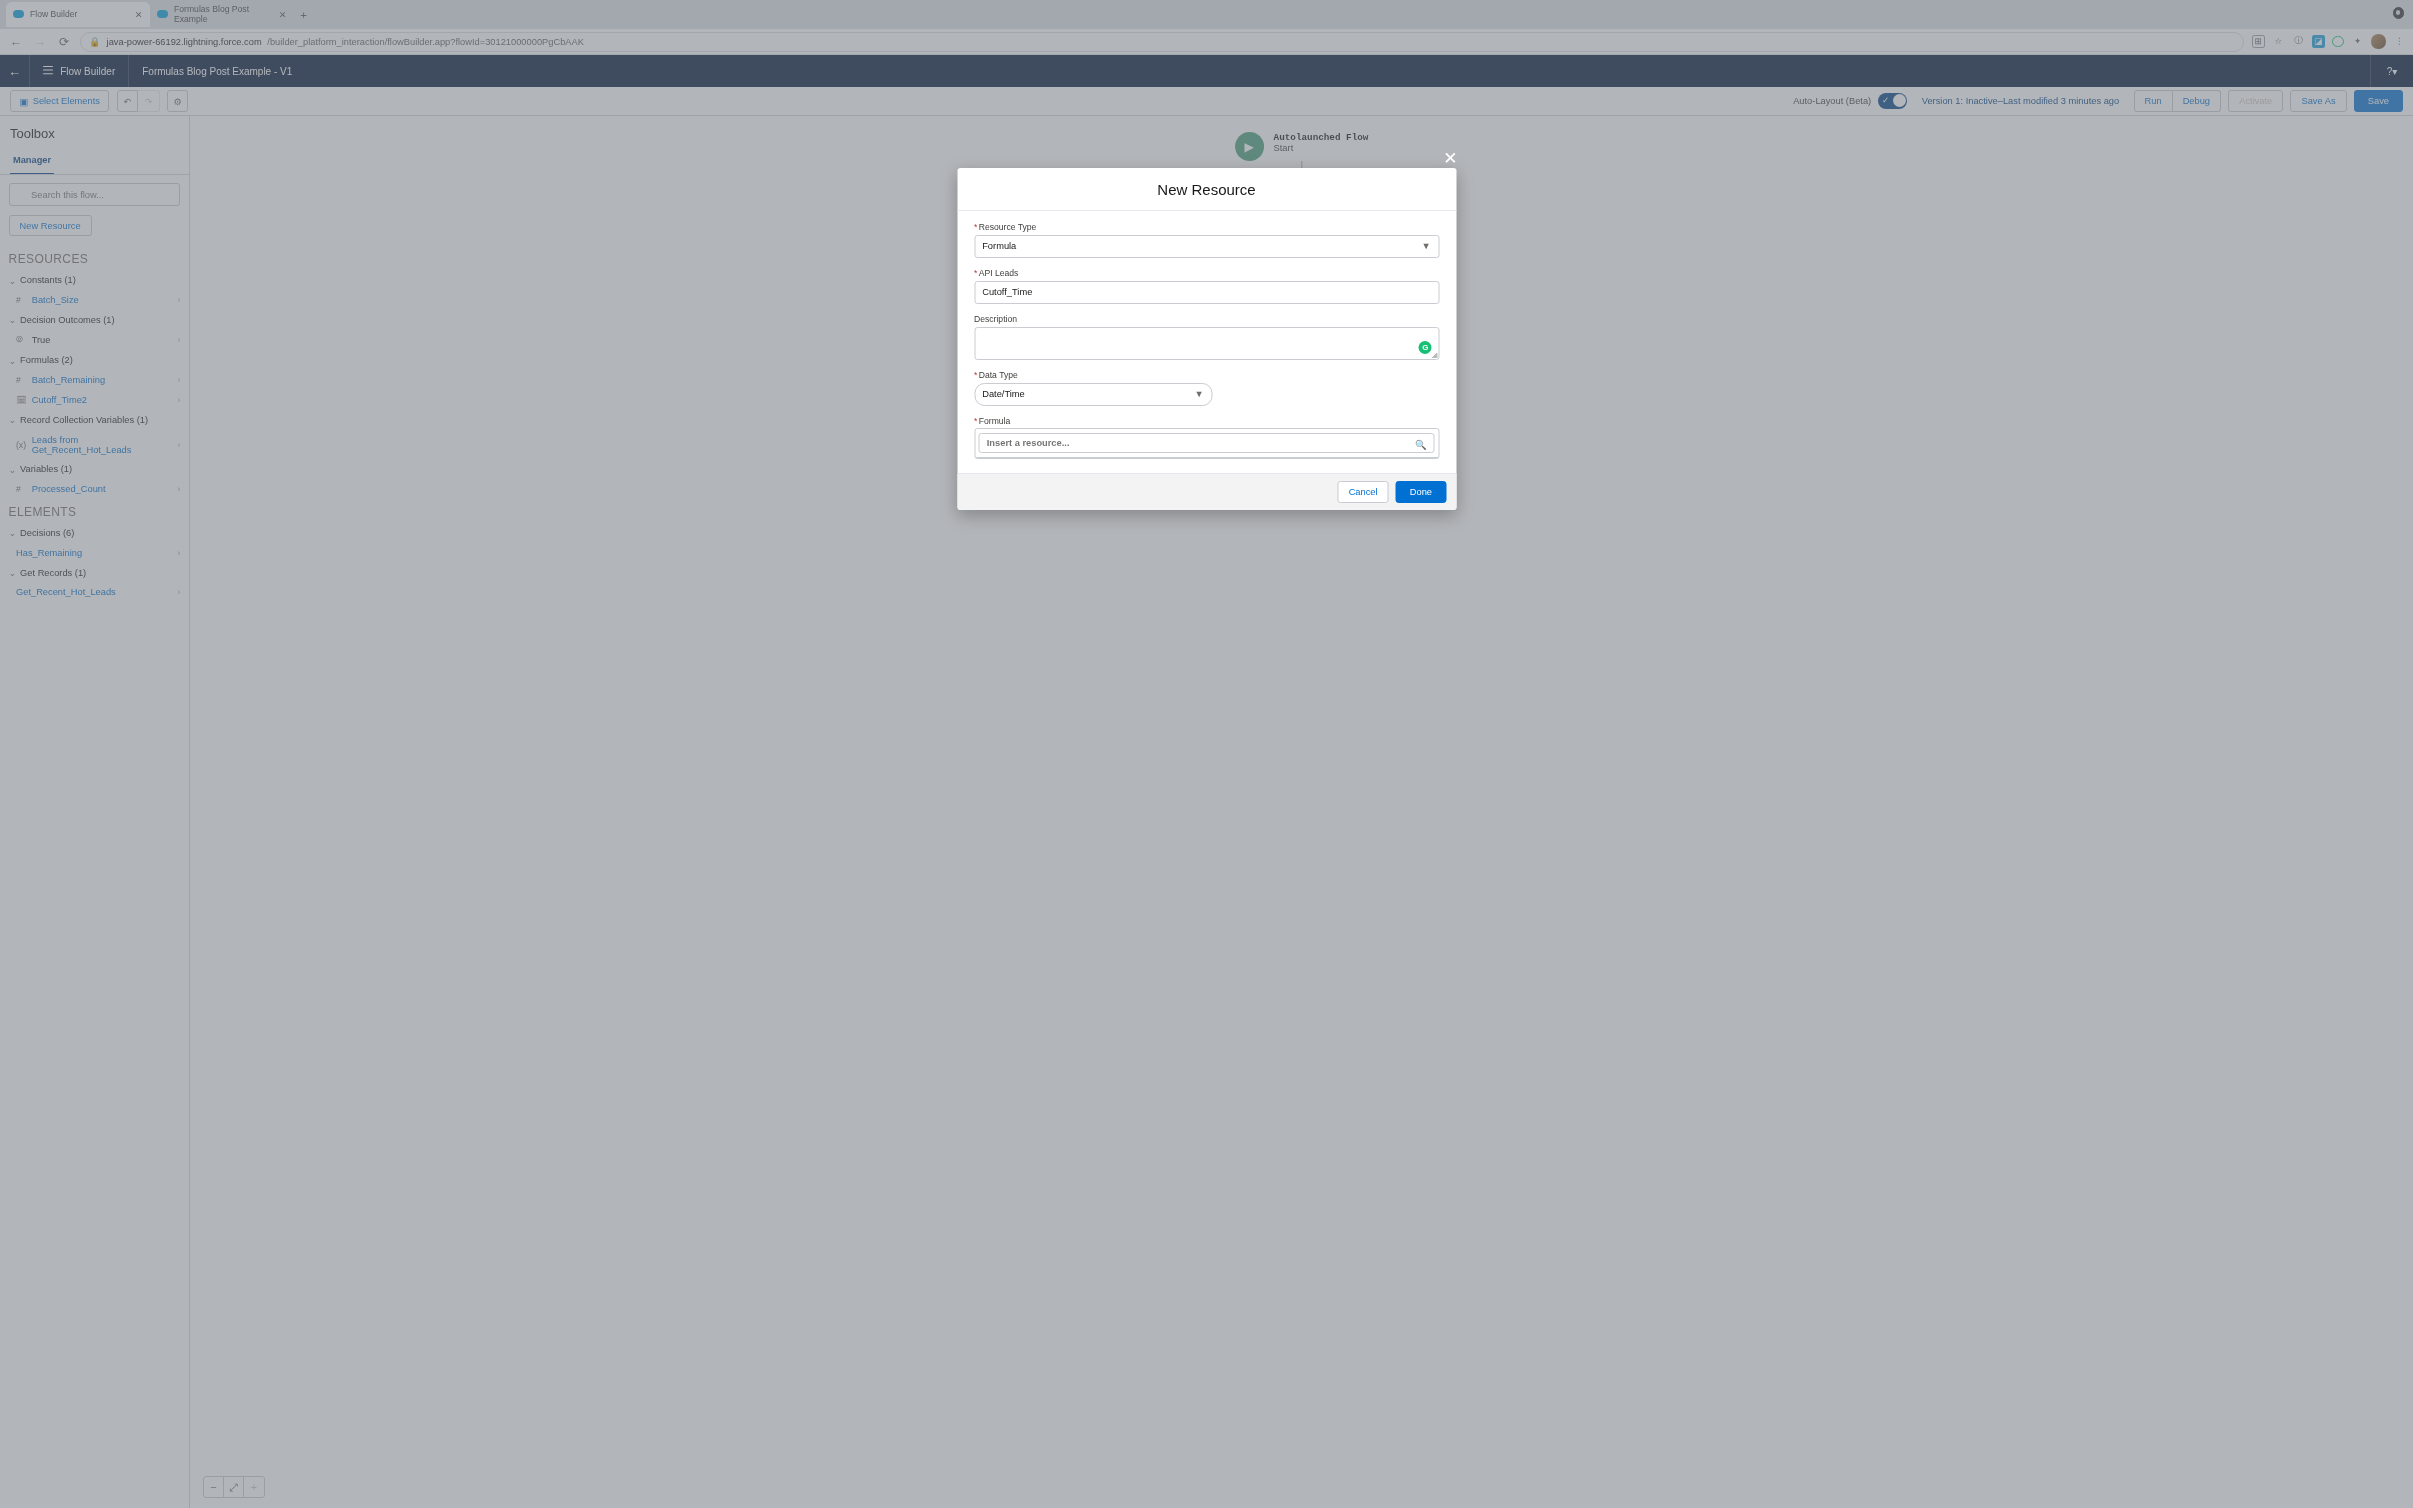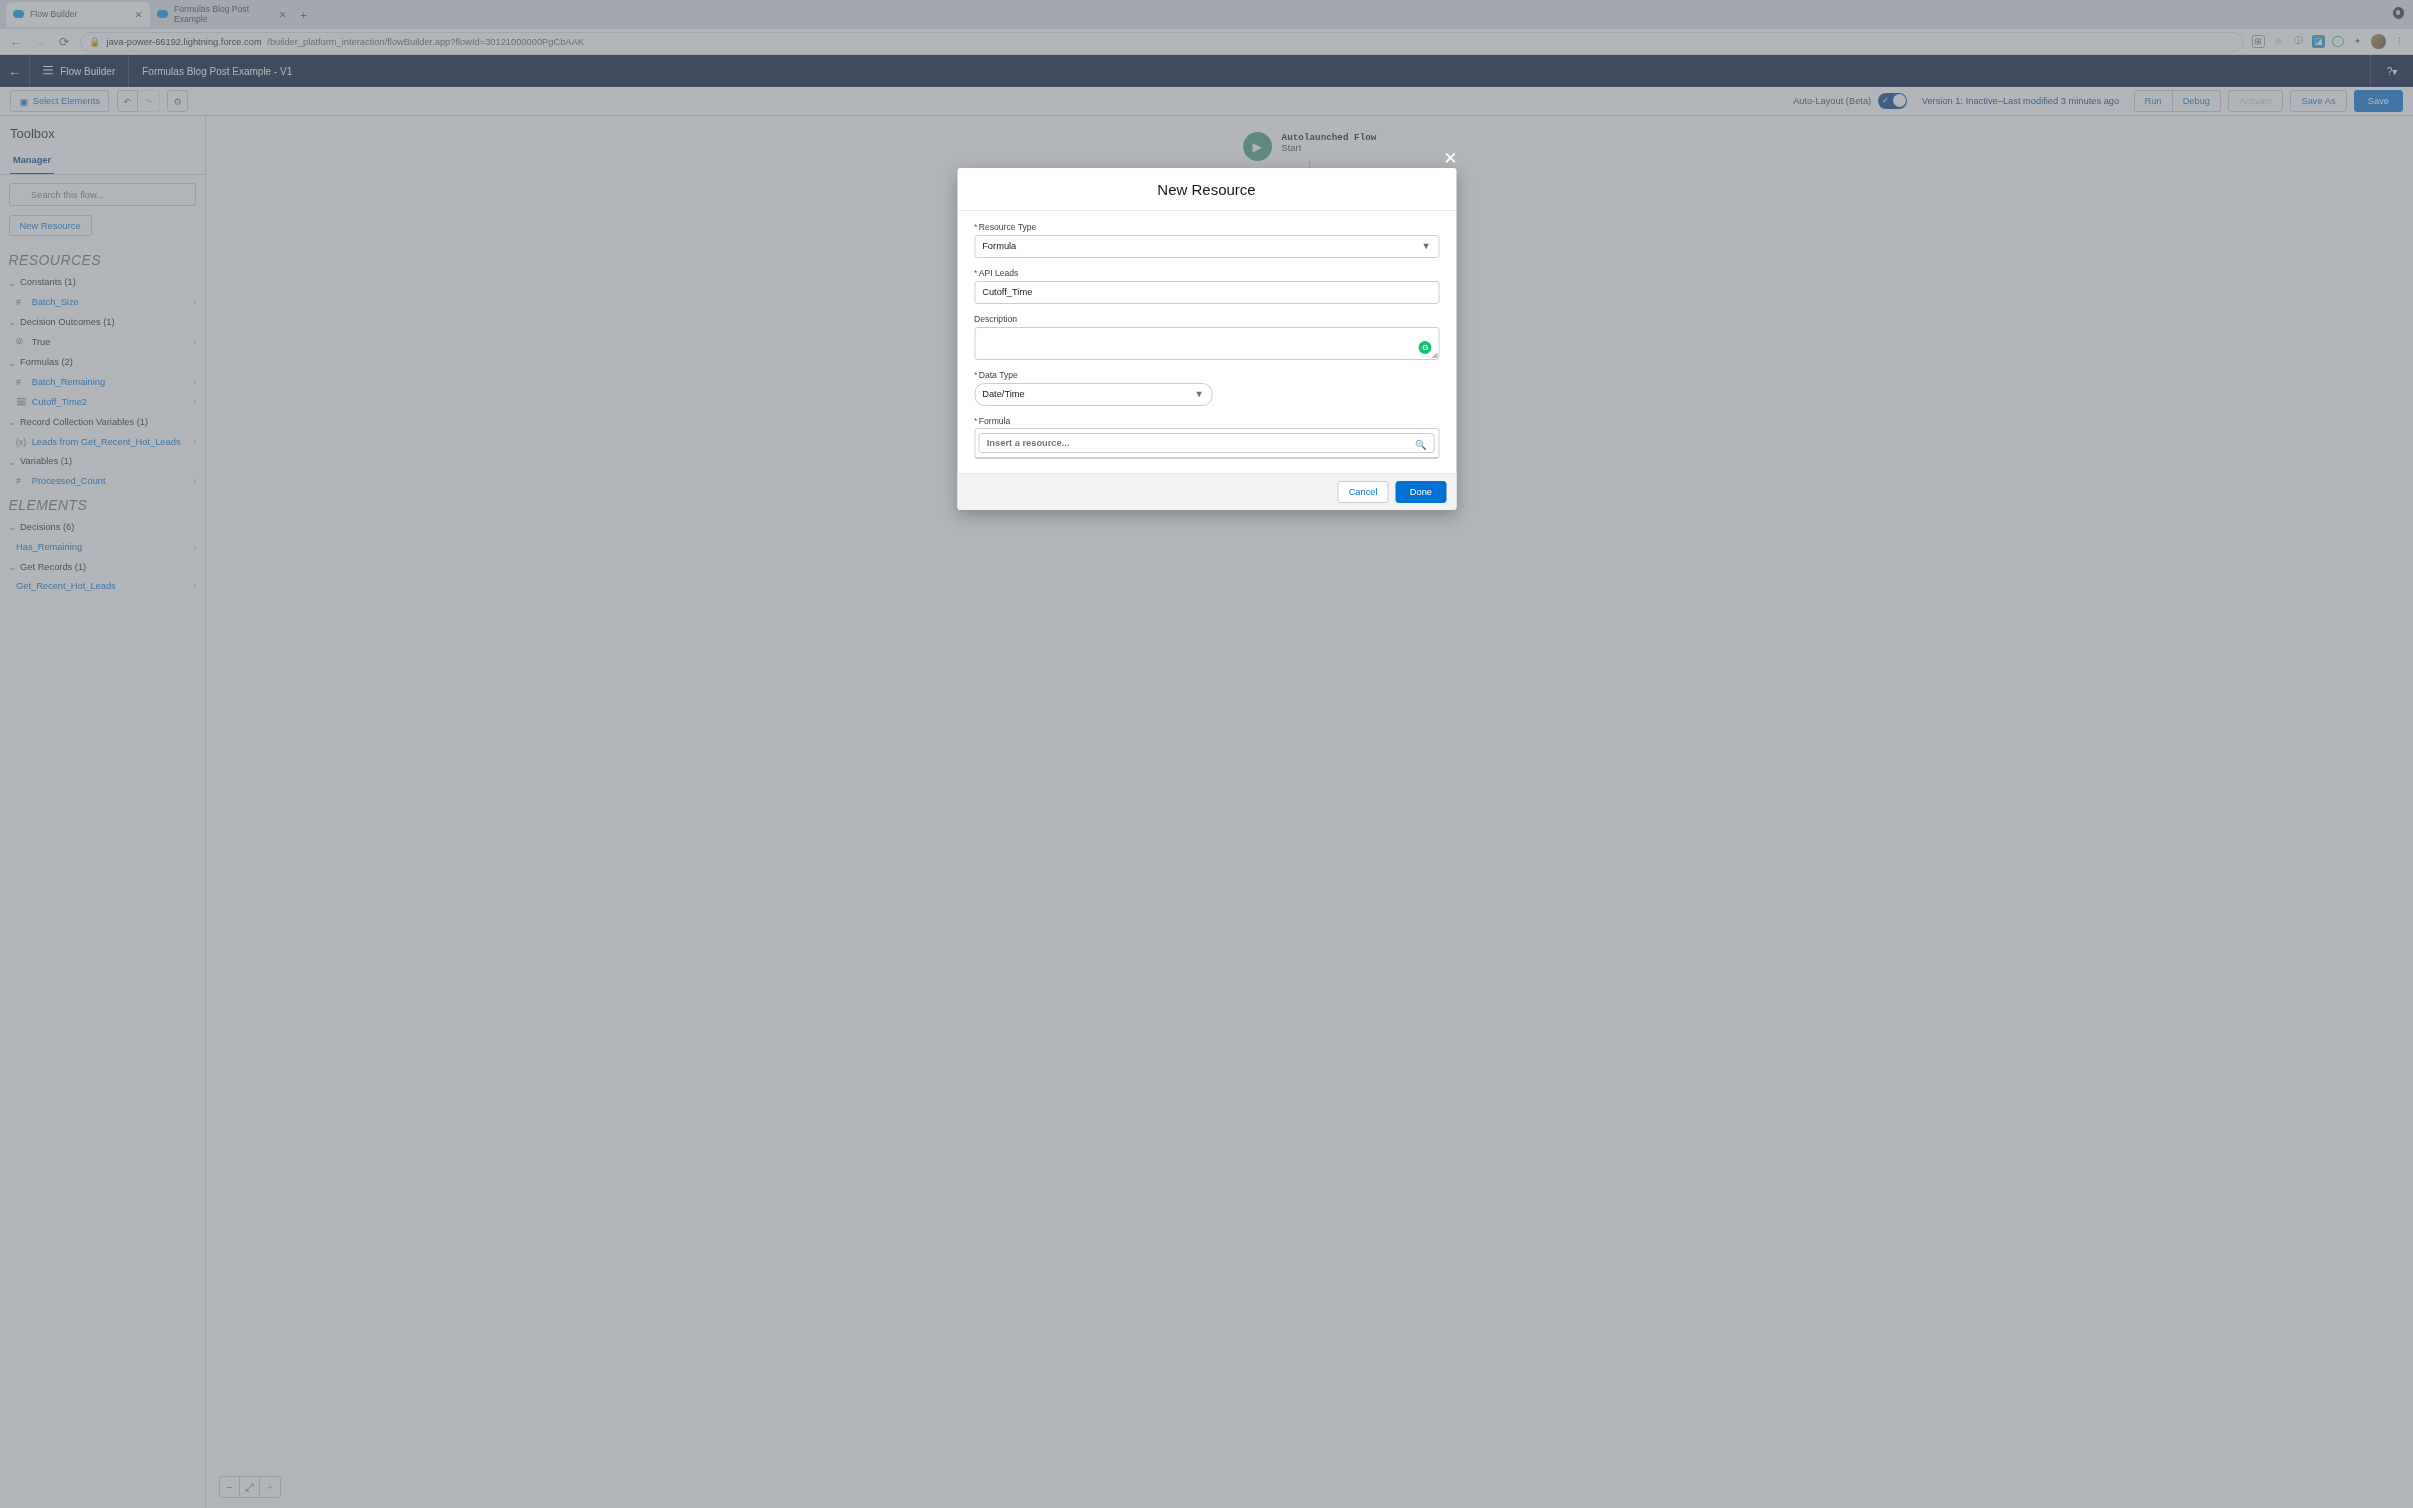--- a/index.html
+++ b/index.html
@@ -44,30 +44,30 @@
   .toggle .knob{position:absolute;right:1.4px;top:1.4px;width:13px;height:13px;background:#fff;border-radius:50%;}
   .status-text{color:#014486;font-size:9.3px;margin:0 7.2px;}
   .btn-secondary{border:0.7px solid #c9ccd1;background:#fff;height:21.5px;border-radius:2.9px;padding:0 10px;color:#0070d2;font-size:9.3px;cursor:pointer;}
   .btn-disabled{border:0.7px solid #c9ccd1;background:#fff;height:21.5px;border-radius:2.9px;padding:0 10px;color:#c9c7c5;font-size:9.3px;}
   .btn-brand{background:#0070d2;border:0.7px solid #0070d2;color:#fff;height:21.5px;border-radius:2.9px;padding:0 13px;font-size:9.3px;cursor:pointer;}
   .btn-grp{display:flex;}
   .btn-grp .btn-secondary:first-child{border-radius:2.9px 0 0 2.9px;}
   .btn-grp .btn-secondary:nth-child(2){border-left:0;border-radius:0 2.9px 2.9px 0;}
 
   .workspace{display:flex;height:calc(100vh - 116px);position:relative;}
-  .sidebar{width:206px;background:#fff;border-right:0.7px solid #d4d7dc;display:flex;flex-direction:column;}
+  .sidebar{width:190px;background:#fff;border-right:0.7px solid #d4d7dc;display:flex;flex-direction:column;}
   .sb-title{font-size:13px;font-weight:400;padding:10px 10px 7.2px;}
   .sb-tab{padding:0 10px;border-bottom:0.7px solid #d4d7dc;}
   .sb-tab-item{display:inline-block;padding:7.2px 2.9px;font-size:9.3px;font-weight:600;color:#014486;border-bottom:1.4px solid #014486;}
   .sb-search{padding:8.6px;}
   .sb-search-input{width:100%;height:23px;border:0.7px solid #c9ccd1;border-radius:2.9px;padding:0 7.2px 0 21.5px;font-size:9.3px;position:relative;}
   .sb-search-wrap{position:relative;}
   .sb-search-wrap .mag{position:absolute;left:7.2px;top:5.7px;color:#706e6b;font-size:9.3px;}
   .sb-newres{margin:0 8.6px 10px;}
-  .sb-heading{padding:5.7px 8.6px 4.3px;font-size:14px;letter-spacing:0.4px;color:#706e6b;font-style:italic;}
+  .sb-heading{padding:5.7px 8.6px 4.3px;font-size:12px;letter-spacing:0.4px;color:#706e6b;}
   .sb-group{padding:4.3px 8.6px;display:flex;align-items:center;gap:4.3px;cursor:pointer;color:#181818;font-size:9.3px;}
   .chev{width:7.2px;display:inline-block;color:#706e6b;}
   .sb-item{padding:5px 8.6px 5px 16px;display:flex;align-items:center;gap:5.7px;color:#006dcc;font-size:9.3px;cursor:pointer;}
   .sb-item.dark{color:#181818;}
   .sb-item .itm-ico{width:10px;color:#706e6b;font-size:8.6px;}
   .sb-item .go{margin-left:auto;color:#a8a8a8;font-size:9.3px;}
 
   .canvas{flex:1;background:#fff;position:relative;overflow:hidden;}
   .flow-start{position:absolute;top:16px;left:50%;transform:translateX(-50%);display:flex;gap:10px;align-items:flex-start;}
   .start-circle{width:29px;height:29px;border-radius:50%;background:#4b9e7a;display:flex;align-items:center;justify-content:center;color:#fff;font-size:12.2px;}

